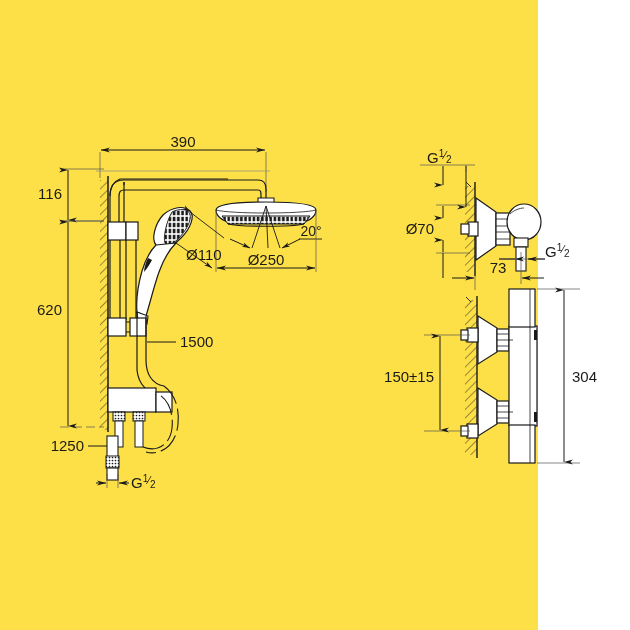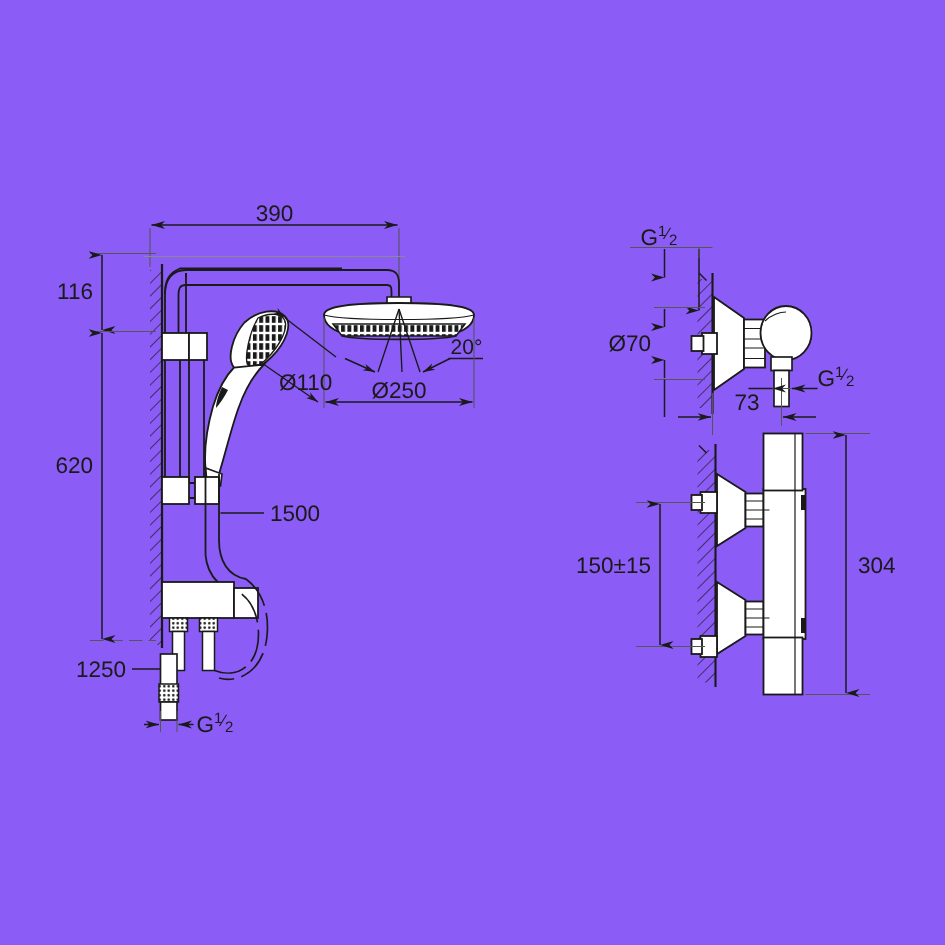--- a/index.html
+++ b/index.html
@@ -1,17 +1,17 @@
 <!DOCTYPE html>
 <html><head>
 <meta charset="utf-8">
 <style>
   html,body{margin:0;padding:0;background:#ffffff;}
   body{width:630px;height:630px;overflow:hidden;font-family:"Liberation Sans",sans-serif;}
-  #sheet{position:relative;width:630px;height:630px;background:#8b5cf6;}
+  #sheet{position:relative;width:538px;height:630px;background:#fde047;}
   svg{display:block;}
   .dimtext{font-family:"Liberation Sans",sans-serif;font-size:15px;fill:#1a1a1a;}
   .deg{font-family:"Liberation Sans",sans-serif;font-size:14px;fill:#1a1a1a;}
 </style>
 </head>
 <body>
 
 <div id="sheet">
 <svg width="630" height="630" viewBox="0 0 630 630">
   <defs>

